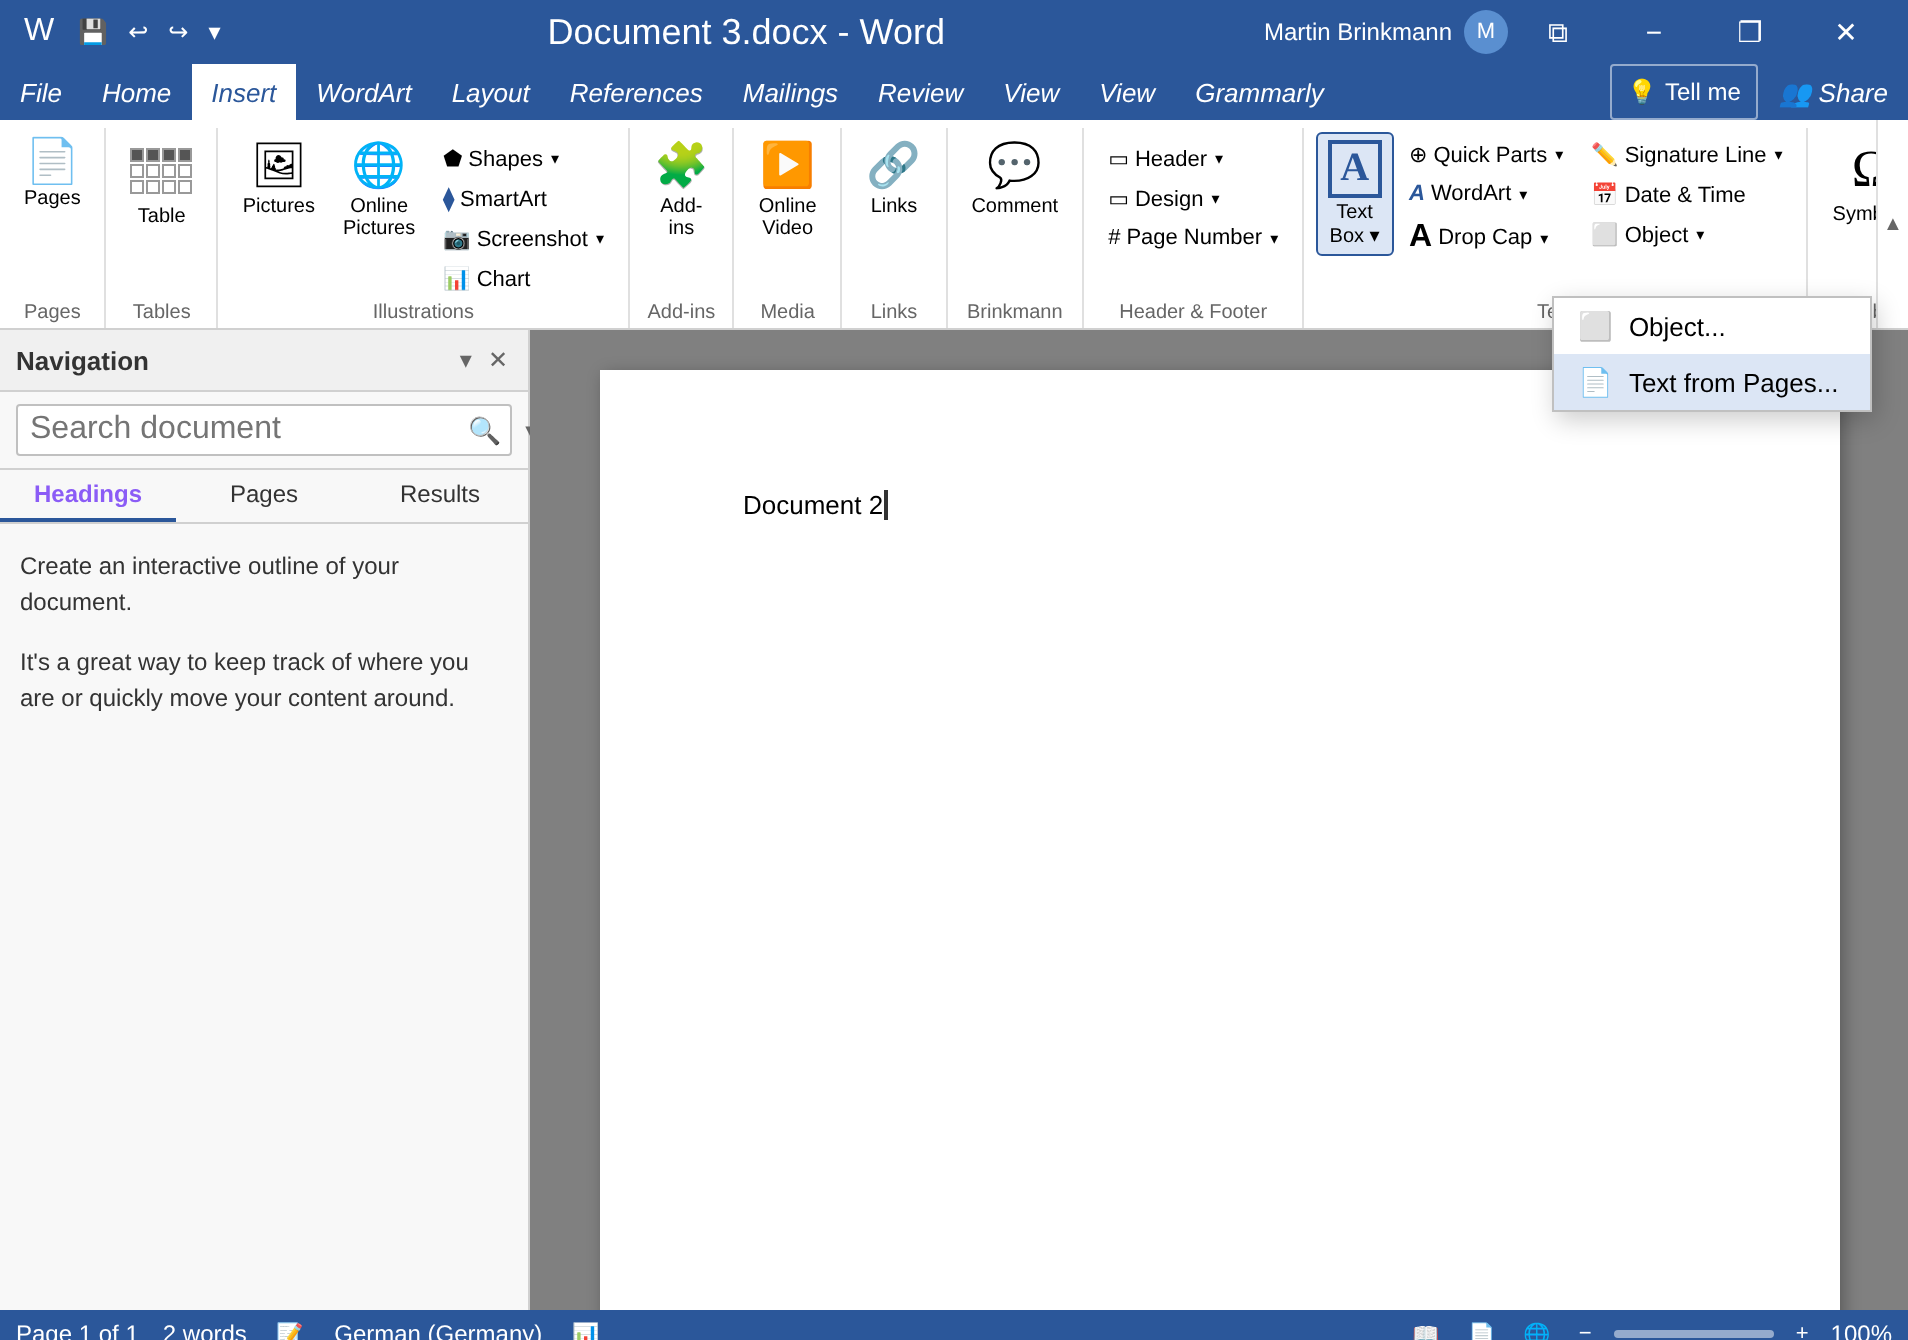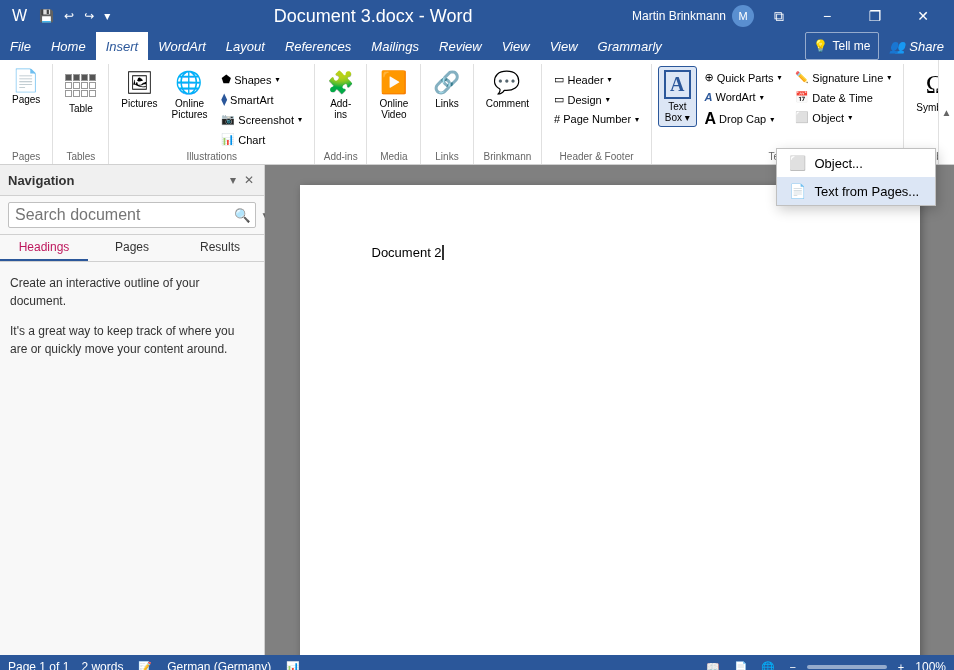--- a/index.html
+++ b/index.html
@@ -148,21 +148,21 @@
 
     .nav-tabs {
       display: flex; border-bottom: 1px solid #d0d0d0;
     }
     .nav-tab {
       flex: 1; text-align: center; padding: 5px 4px;
       cursor: pointer; font-size: 12px; color: #333;
       border-bottom: 2px solid transparent;
     }
     .nav-tab.active {
-      color: #be185d; border-bottom-color: #2b579a; font-weight: 400;
+      color: #8b5cf6; border-bottom-color: #2b579a; font-weight: 700;
     }
 
     .nav-content {
       flex: 1; padding: 12px 10px; overflow-y: auto;
     }
     .nav-hint { font-size: 12px; color: #333; line-height: 1.5; margin-bottom: 12px; }
 
     
     .doc-area {
       flex: 1;

